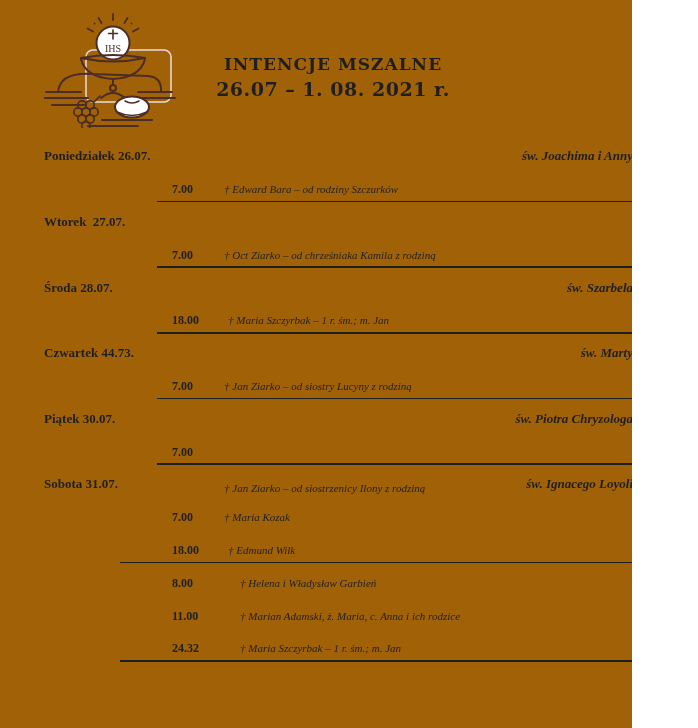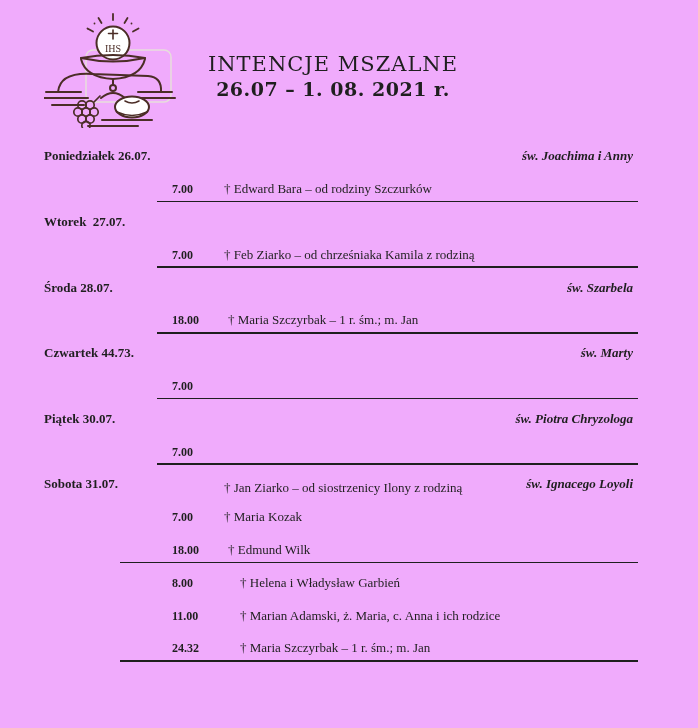--- a/index.html
+++ b/index.html
@@ -1,30 +1,30 @@
 <!DOCTYPE html>
 <html><head>
 <meta charset="utf-8">
 <style>
   html, body { margin:0; padding:0; background:#ffffff; }
   .page {
     position:relative;
-    width:698px; height:728px;
-    background:#f0abfc;
+    width:632px; height:728px;
+    background:#a16207;
     color:var(--ink, #1f1f1f);
     font-family:"Liberation Serif", serif;
     overflow:hidden;
   }
 
   
   .emblem { position:absolute; left:44px; top:8px; width:134px; height:120px; }
   .title-block { position:absolute; left:160px; top:52px; width:346px; text-align:center; }
   .title-line1 {
-    font-family:"DejaVu Serif", serif; font-weight:normal;
-    font-size:21px; letter-spacing:1px; line-height:24px; white-space:pre;
+    font-family:"DejaVu Serif", serif; font-weight:bold;
+    font-size:17px; letter-spacing:1px; line-height:24px; white-space:pre;
   }
   .title-line2 {
     font-family:"DejaVu Serif", serif; font-weight:bold;
     font-size:19px; letter-spacing:0.5px; line-height:26px; white-space:pre;
   }
 
   
   .schedule { position:absolute; top:140px; left:0; width:698px; }
   .row { position:relative; height:32.8px; }
   .day-name {
@@ -34,21 +34,21 @@
   .day-note {
     position:absolute; right:65px; top:50%; transform:translateY(-50%);
     font-weight:bold; font-style:italic; font-size:13px; white-space:pre;text-align:right;
   }
   .mass-time {
     position:absolute; left:172px; top:50%; transform:translateY(-50%);
     font-weight:bold; font-size:12px;
   }
   .mass-intention {
     position:absolute; top:50%; transform:translateY(-50%);
-    font-size:13px; white-space:pre;
+    font-size:11px; white-space:pre;font-style:italic;
   }
   .rule {
     position:absolute; height:1.6px; bottom:3.2px; right:60px;
     background:var(--ink, #1f1f1f);
   }
   .rule.normal { left:157px; }
   .rule.wide   { left:120px; }
 </style>
 </head>
 <body>
@@ -132,21 +132,21 @@
           <span class="mass-intention" style="left: 224px;">† Edward Bara – od rodziny Szczurków</span>
           <span class="rule normal"></span>
         </div>
       </div>
       <div class="day-block">
         <div class="row header-row">
           <span class="day-name">Wtorek  27.07.</span>
         </div>
         <div class="row mass-row">
           <span class="mass-time">7.00</span>
-          <span class="mass-intention" style="left: 224px;">† Feb Ziarko – od chrześniaka Kamila z rodziną</span>
+          <span class="mass-intention" style="left: 224px;">† Oct Ziarko – od chrześniaka Kamila z rodziną</span>
           <span class="rule normal"></span>
         </div>
       </div>
       <div class="day-block">
         <div class="row header-row">
           <span class="day-name">Środa 28.07.</span>
           <span class="day-note">św. Szarbela</span>
         </div>
         <div class="row mass-row">
           <span class="mass-time">18.00</span>
@@ -154,20 +154,21 @@
           <span class="rule normal"></span>
         </div>
       </div>
       <div class="day-block">
         <div class="row header-row">
           <span class="day-name">Czwartek 44.73.</span>
           <span class="day-note">św. Marty</span>
         </div>
         <div class="row mass-row">
           <span class="mass-time">7.00</span>
+          <span class="mass-intention" style="left: 224px;">† Jan Ziarko – od siostry Lucyny z rodziną</span>
           <span class="rule normal"></span>
         </div>
       </div>
       <div class="day-block">
         <div class="row header-row">
           <span class="day-name">Piątek 30.07.</span>
           <span class="day-note">św. Piotra Chryzologa</span>
         </div>
         <div class="row mass-row">
           <span class="mass-time">7.00</span>

